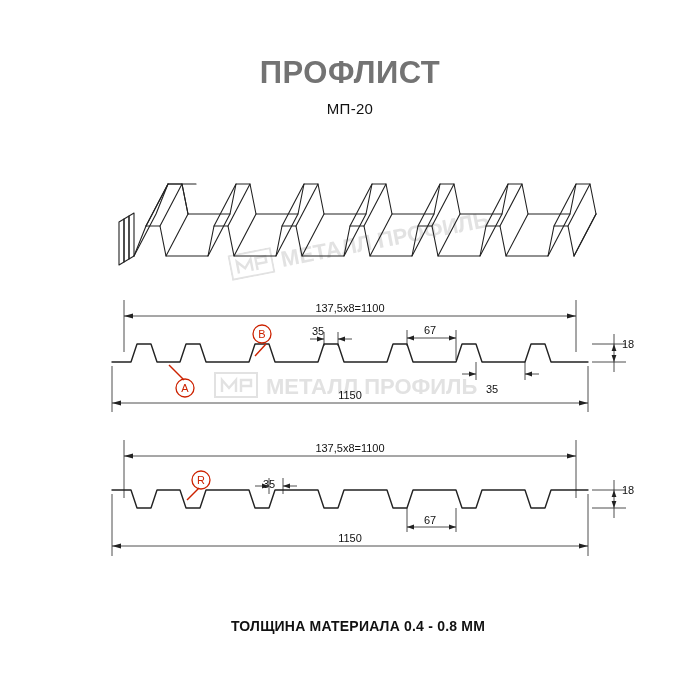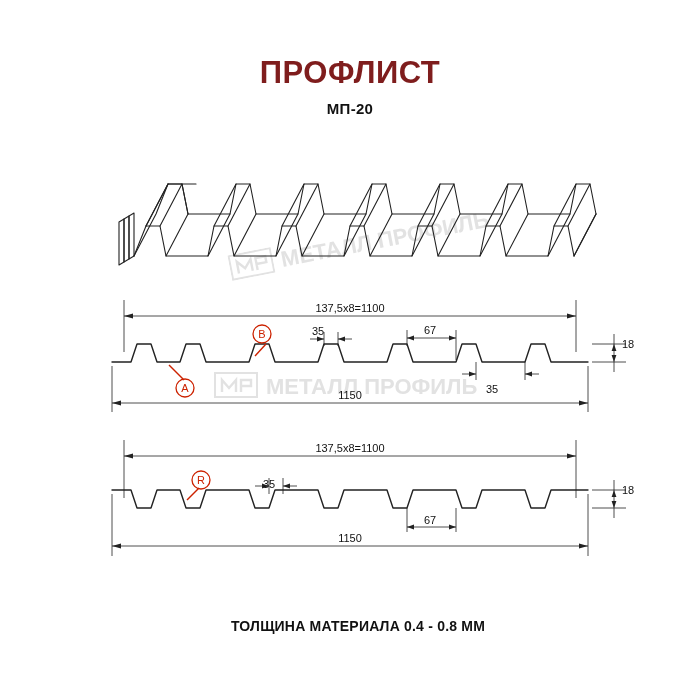--- a/index.html
+++ b/index.html
@@ -26,27 +26,27 @@
     position: absolute;
     top: 56px;
     left: 0;
     width: 700px;
     text-align: center;
   }
   .title {
     font-size: 31px;
     font-weight: bold;
     letter-spacing: 0.5px;
-    color: #7f1d1d;
+    color: #737373;
     line-height: 1.1;
   }
   .subtitle {
     margin-top: 10px;
     font-size: 15px;
-    font-weight: bold;
+    font-weight: normal;
     color: #111111;
     letter-spacing: 0.3px;
   }
 
   
   .footer {
     position: absolute;
     top: 618px;
     left: 8px;
     width: 700px;

